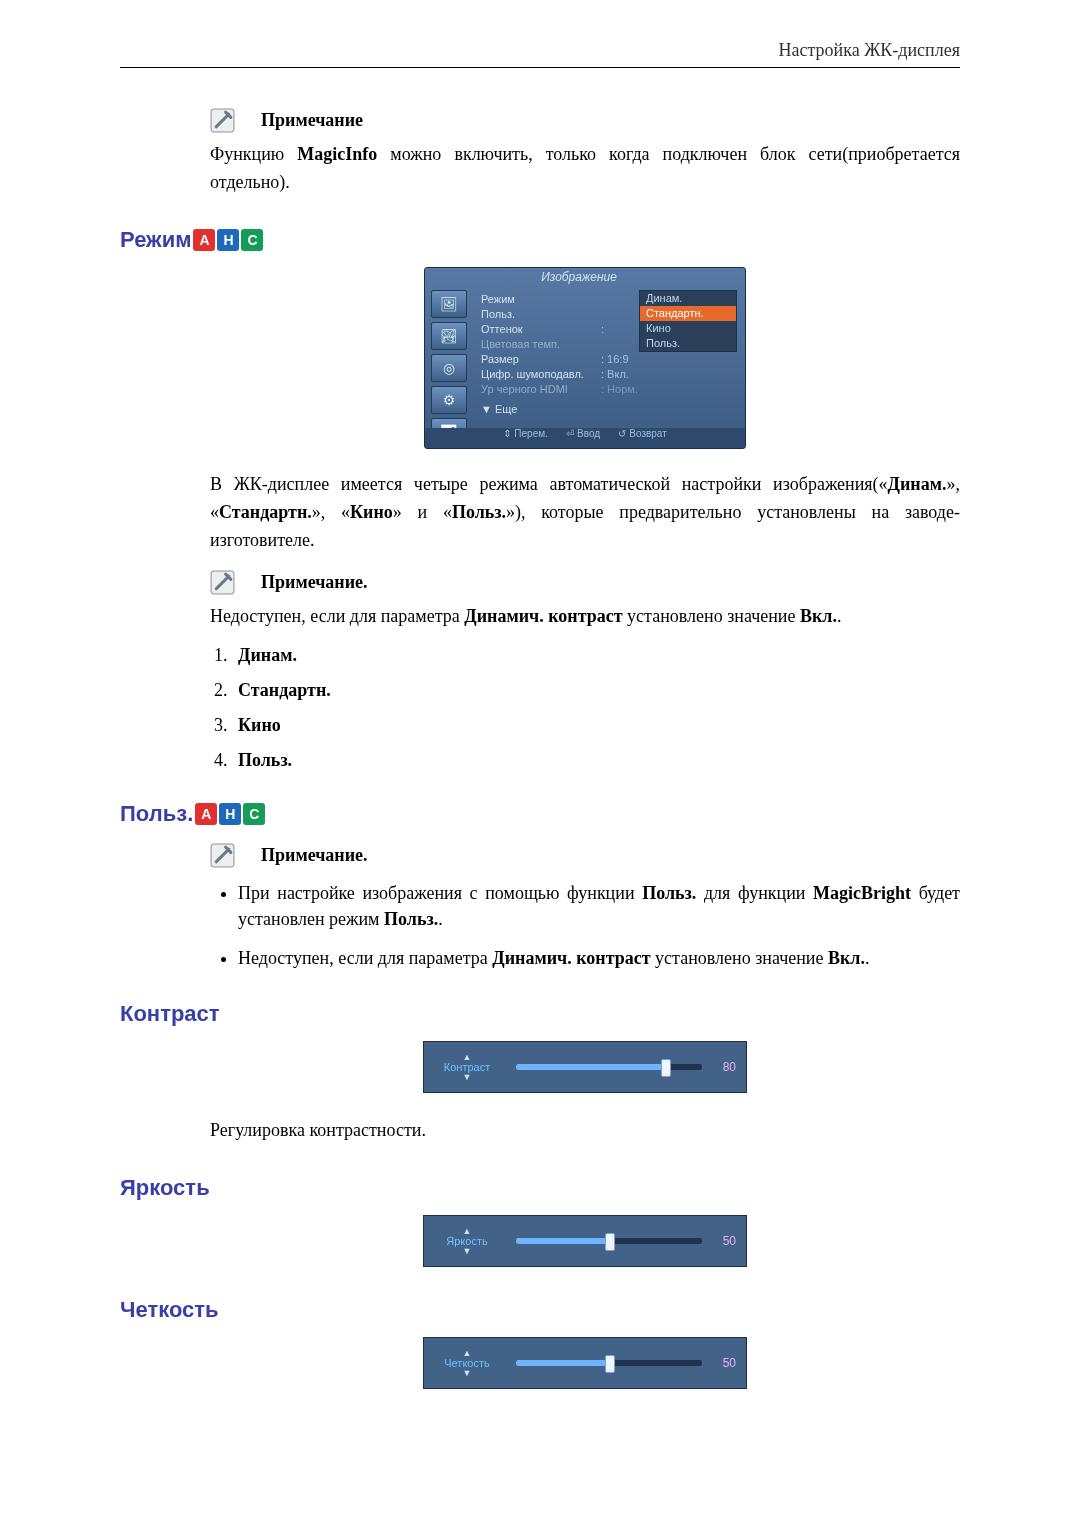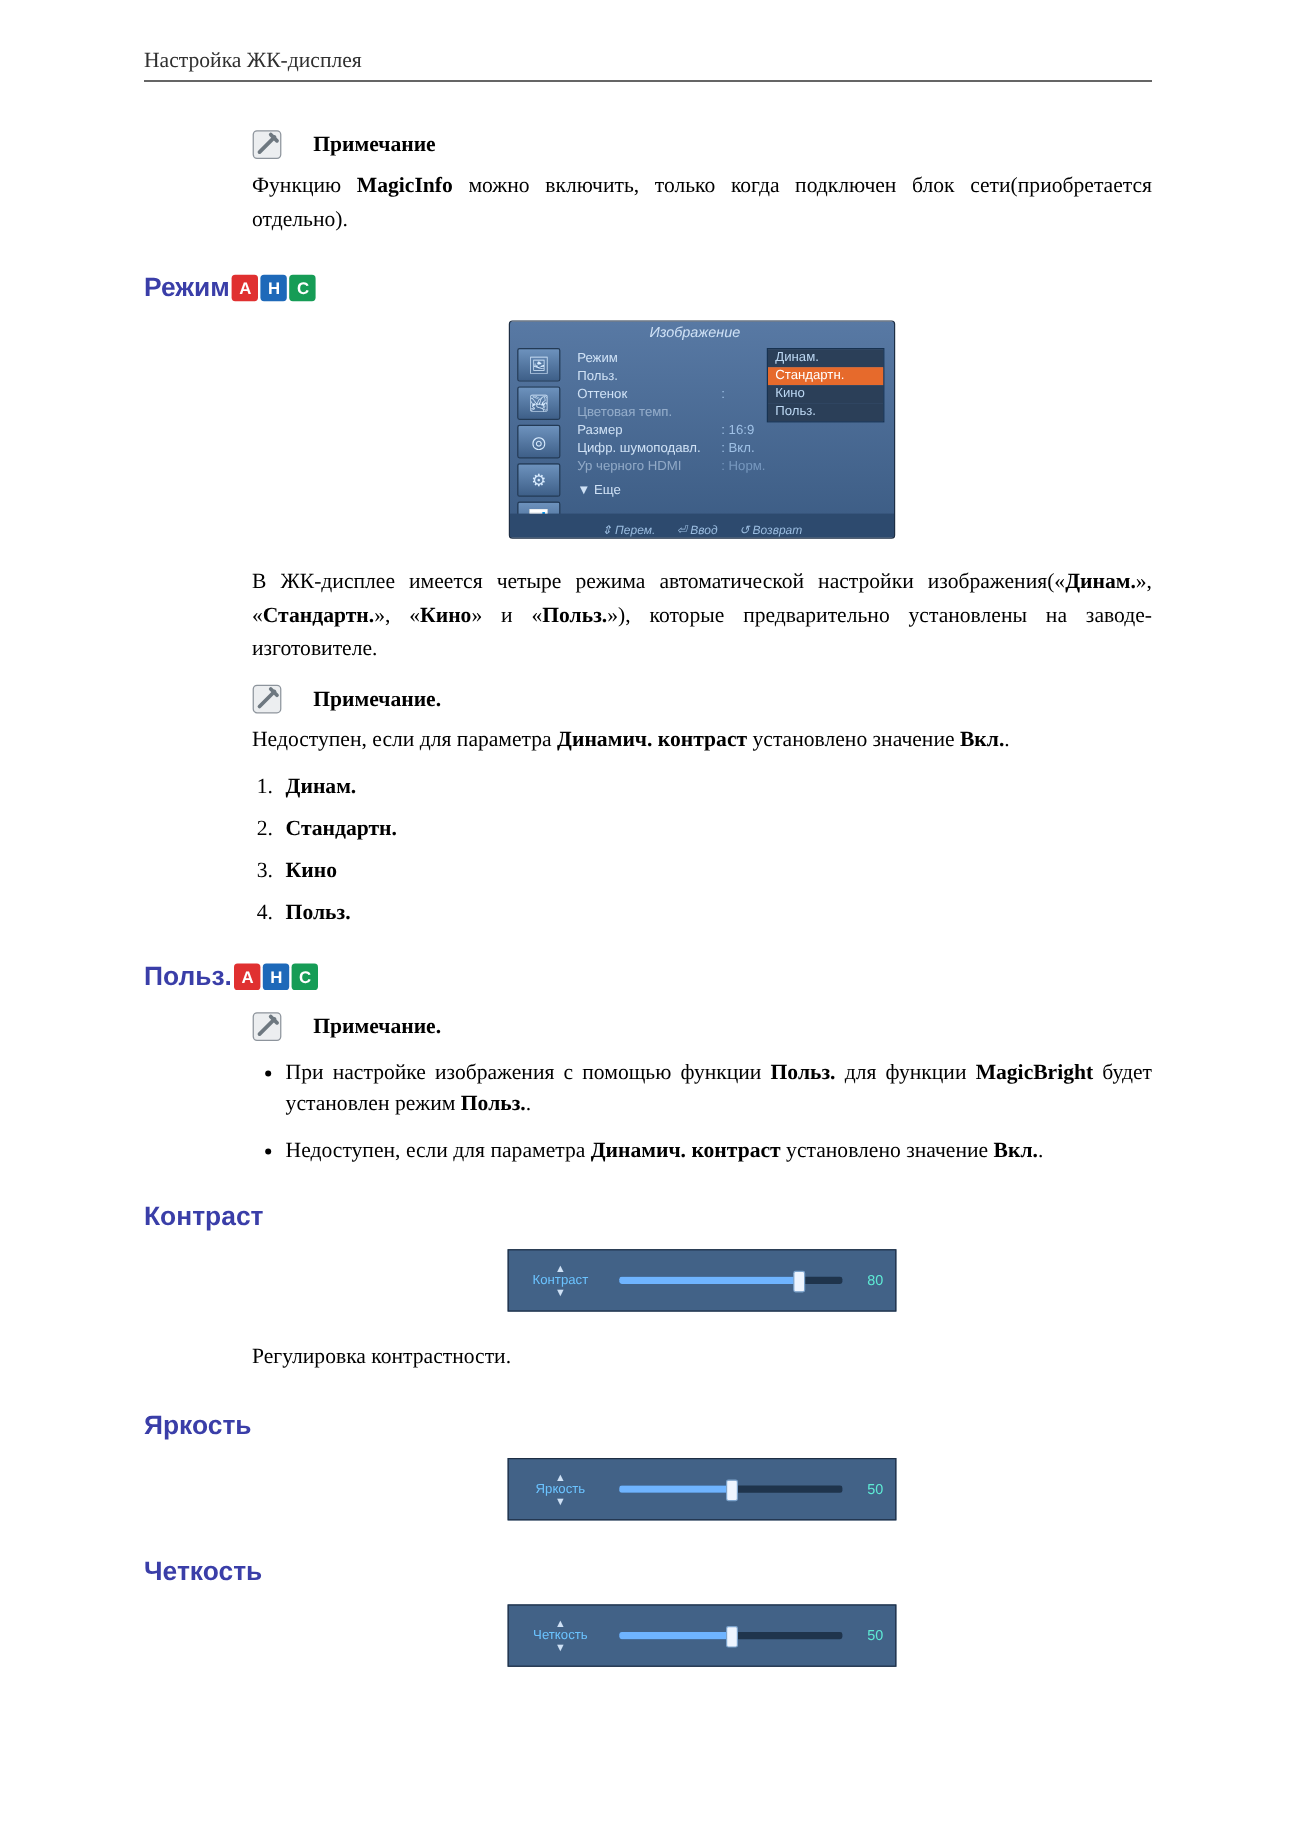--- a/index.html
+++ b/index.html
@@ -1,17 +1,17 @@
 <!DOCTYPE html>
 <html><head>
 <meta charset="utf-8">
 <style>
 html,body{margin:0;padding:0;background:#fff;font-family:"Times New Roman",Times,serif;color:#000;}
 .page{width:1080px;min-height:1527px;margin:0 auto;position:relative;padding:40px 120px 60px 120px;box-sizing:border-box;}
-.hdr{text-align:left;font-size:18px;color:#303030;padding-bottom:6px;border-bottom:1px solid #000;margin-bottom:40px;}
+.hdr{text-align:right;font-size:18px;color:#303030;padding-bottom:6px;border-bottom:1px solid #000;margin-bottom:40px;}
 
 .indent{margin-left:90px;}
 
 .note-row{display:flex;align-items:center;gap:26px;margin:16px 0 8px 0;}
 .note-row b{font-size:18px;}
 .note-icon{width:25px;height:25px;display:inline-block;}
 .note-icon svg{display:block;}
 
 p{font-size:18px;line-height:1.55;margin:6px 0;text-align:justify;}
 
@@ -33,31 +33,31 @@
 .osd-ic{width:34px;height:26px;background:linear-gradient(#6d92bd,#3e5f88);border:1px solid #233a55;border-radius:2px;display:flex;align-items:center;justify-content:center;font-size:14px;}
 .osd-body{position:absolute;top:24px;left:56px;right:8px;}
 .osd-row{display:flex;height:15px;align-items:center;}
 .osd-row .lab{width:120px;color:#cfe1f5;}
 .osd-row .val{flex:1;color:#9fc1e6;}
 .osd-row.dim{opacity:.55;}
 .osd-sel{position:absolute;top:22px;right:8px;width:96px;display:flex;flex-direction:column;gap:0;border:1px solid #173251;}
 .osd-sel div{height:15px;line-height:15px;padding:0 6px;color:#bcd7f2;font-size:11px;background:#2b3f58;}
 .osd-sel .hl{background:#e66a2c;color:#fff;}
 .osd-more{color:#cfe1f5;margin-top:6px;}
-.osd-foot{position:absolute;bottom:0;left:0;right:0;height:20px;background:#2d4a6e;display:flex;gap:18px;align-items:flex-end;justify-content:center;font-size:10px;color:#9bbde0;font-style:italic;}
+.osd-foot{position:absolute;bottom:0;left:0;right:0;height:20px;background:#2d4a6e;display:flex;gap:18px;align-items:flex-start;justify-content:center;font-size:10px;color:#9bbde0;}
 
 .slider-osd{width:322px;height:50px;margin:8px auto 24px auto;background:#426287;border:1px solid #1d2e44;position:relative;font:11px Arial,sans-serif;color:#a7cffb;}
 .slider-lab{position:absolute;left:10px;top:0;bottom:0;width:66px;display:flex;flex-direction:column;align-items:center;justify-content:center;gap:0;}
 .slider-lab .ar{height:8px;color:#cfe1f5;font-size:9px;line-height:8px;}
 .slider-lab .name{color:#6bc3ff;font-size:11px;}
 .slider-track{position:absolute;left:92px;right:44px;top:50%;height:6px;transform:translateY(-50%);}
 .slider-track .bar{position:absolute;left:0;right:0;top:0;height:6px;background:#1f344c;border-radius:2px;}
 .slider-track .fill{position:absolute;left:0;top:0;height:6px;background:#6fb4ff;border-radius:2px;}
 .slider-track .thumb{position:absolute;top:-5px;width:8px;height:16px;background:#eef5ff;border:1px solid #7ca3cc;border-radius:2px;}
-.slider-val{position:absolute;right:10px;top:50%;transform:translateY(-50%);color:#5eead4;font-size:12px;}
+.slider-val{position:absolute;right:10px;top:50%;transform:translateY(-50%);color:#f0abfc;font-size:12px;}
 </style>
 </head>
 <body>
 
 <div class="page">
   <div class="hdr">Настройка ЖК-дисплея</div>
 
   <div class="indent">
     <div class="note-row">
       <span class="note-icon">

